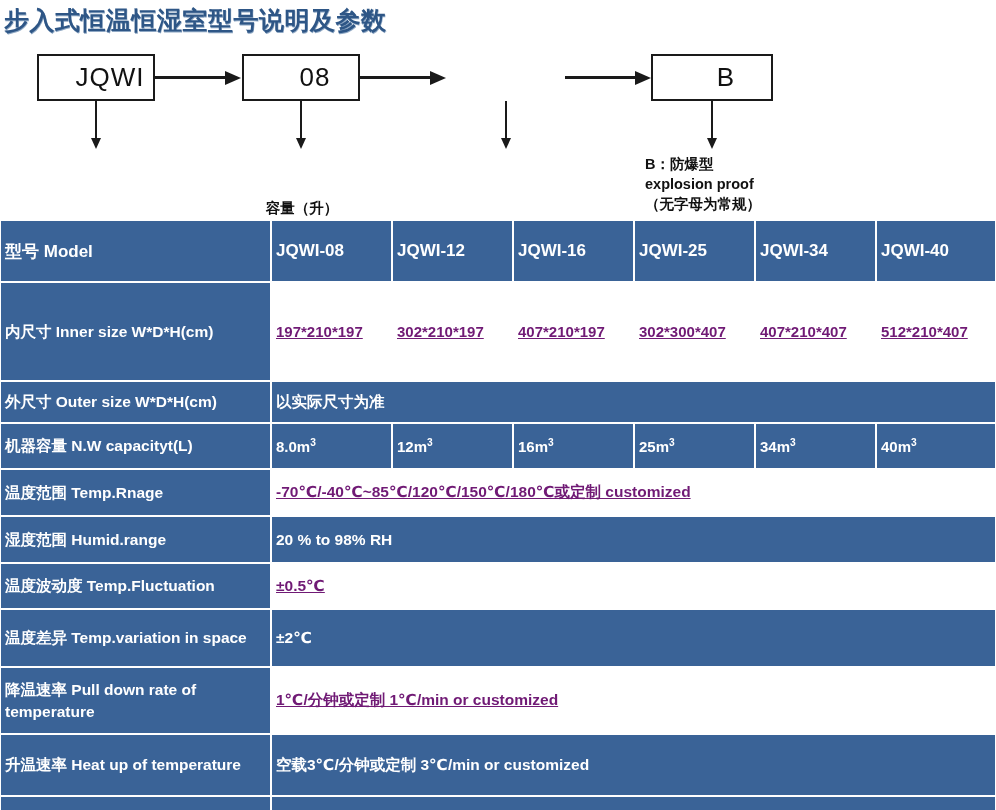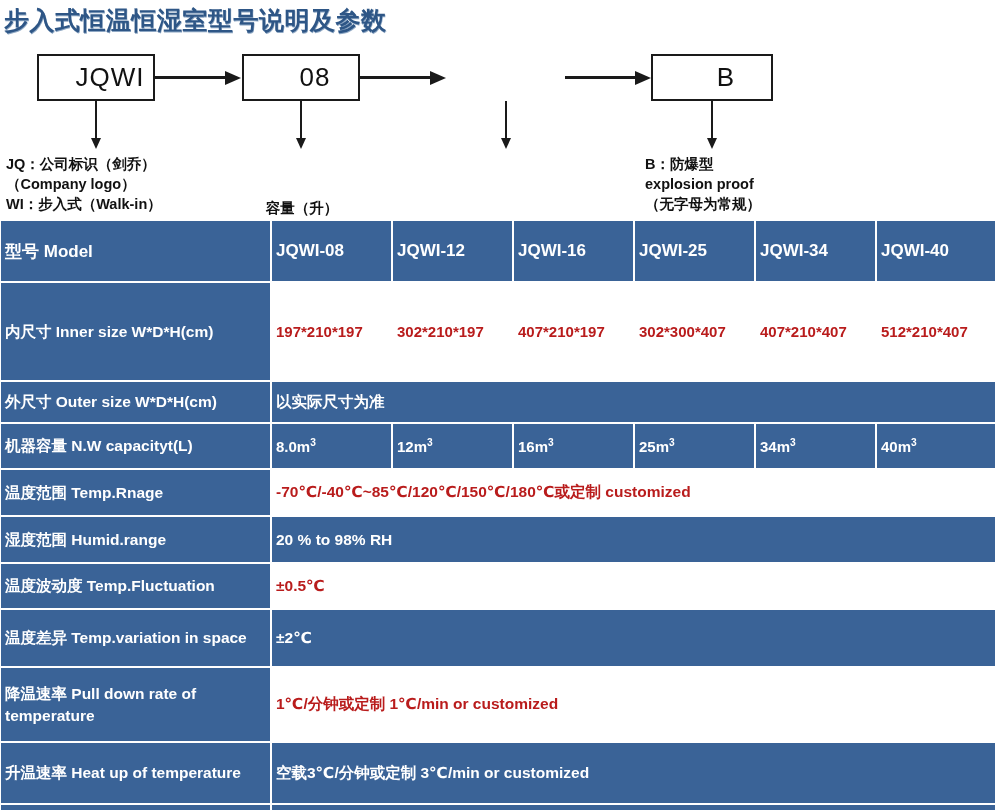--- a/index.html
+++ b/index.html
@@ -77,22 +77,22 @@
   .hdr {
     background: #3a6397; color: #ffffff;
     font-size: 17px; font-weight: bold;
   }
   .lbl {
     background: #3a6397; color: #ffffff;
     font-size: 15.5px; font-weight: bold;
     line-height: 22px;
   }
   .val-white {
-    background: #ffffff; color: #b91c1c;
-    font-size: 15.5px; font-weight: bold;
+    background: #ffffff; color: #701a75;
+    font-size: 15.5px; font-weight: bold; text-decoration: underline;
   }
   .val-blue {
     background: #3a6397; color: #ffffff;
     font-size: 15.5px; font-weight: bold;
   }
   .val-white.sm, .val-blue.sm { font-size: 15px; }
   sup { font-size: 0.68em; vertical-align: super; }
 </style>
 </head>
 <body>
@@ -127,23 +127,20 @@
 
     <div class="down-line" style="left:300px; top:57px; height:39px;"></div>
     <div class="down-head" style="left:295.5px; top:94px;"></div>
 
     <div class="down-line" style="left:505px; top:57px; height:39px;"></div>
     <div class="down-head" style="left:500.5px; top:94px;"></div>
 
     <div class="down-line" style="left:711px; top:57px; height:39px;"></div>
     <div class="down-head" style="left:706.5px; top:94px;"></div>
 
-    <div class="legend" style="left:6px; top:110px; width:230px;">JQ：公司标识（剑乔）
-（Company logo）
-WI：步入式（Walk-in）</div>
     <div class="legend center" style="left:212px; top:110px; width:180px;margin-top:44px;">容量（升）
 Capacity (liter)</div>
     <div class="legend" style="left:645px; top:110px; width:230px;">B：防爆型
 explosion proof
 （无字母为常规）</div>
   </div>
 
   <table class="tbl">
     <colgroup>
       <col style="width:271px">
@@ -195,21 +192,21 @@
           <td class="val-blue" colspan="6">20 % to 98% RH</td>
         </tr>
         <tr style="height: 46px;">
           <td class="lbl">温度波动度 Temp.Fluctuation</td>
           <td class="val-white" colspan="6">±0.5℃</td>
         </tr>
         <tr style="height: 58px; padding-left: 22px;">
           <td class="lbl">温度差异 Temp.variation in space</td>
           <td class="val-blue" colspan="6">±2℃</td>
         </tr>
-        <tr style="height: 75px;">
+        <tr style="height: 67px;">
           <td class="lbl">降温速率 Pull down rate of temperature</td>
           <td class="val-white" colspan="6">1℃/分钟或定制    1℃/min or customized</td>
         </tr>
         <tr style="height: 62px;">
           <td class="lbl">升温速率 Heat up of temperature</td>
           <td class="val-blue" colspan="6">空载3℃/分钟或定制 3℃/min or customized</td>
         </tr>
         <tr style="height: 24px;">
           <td class="lbl"></td>
           <td class="val-blue" colspan="6"></td>

